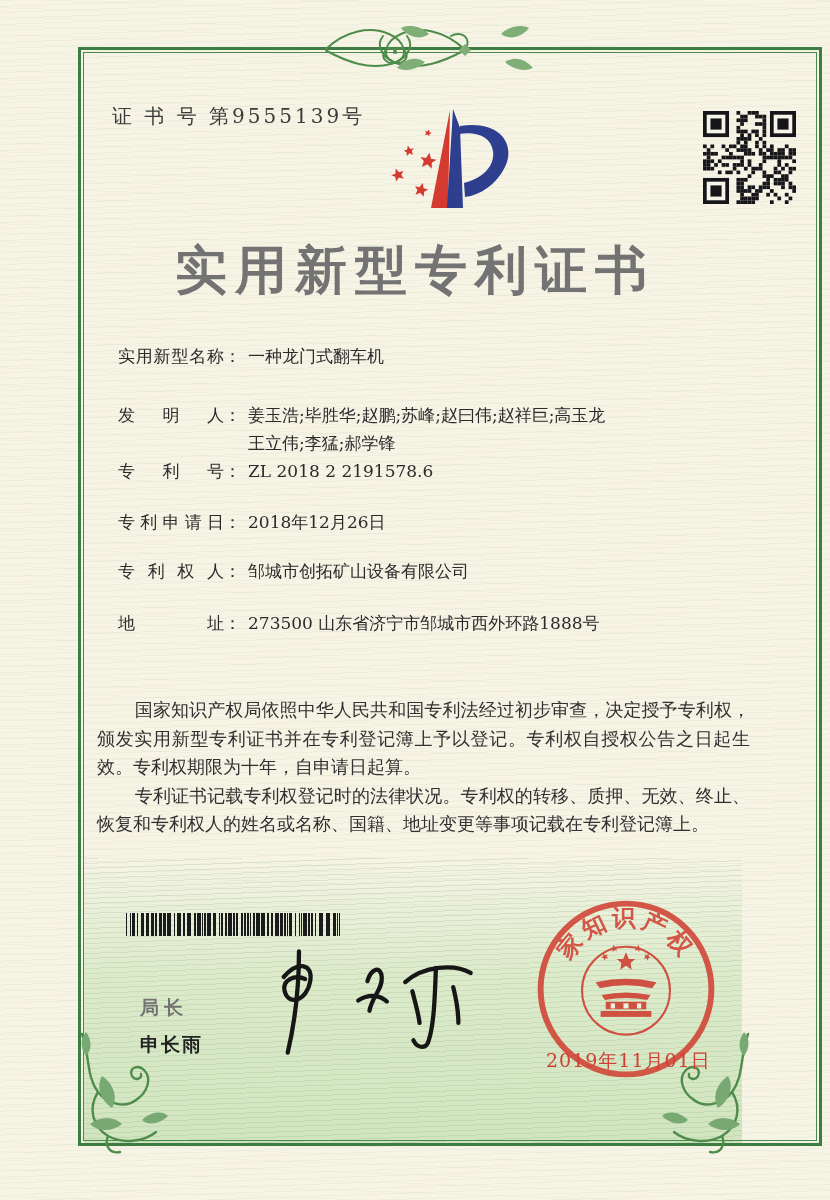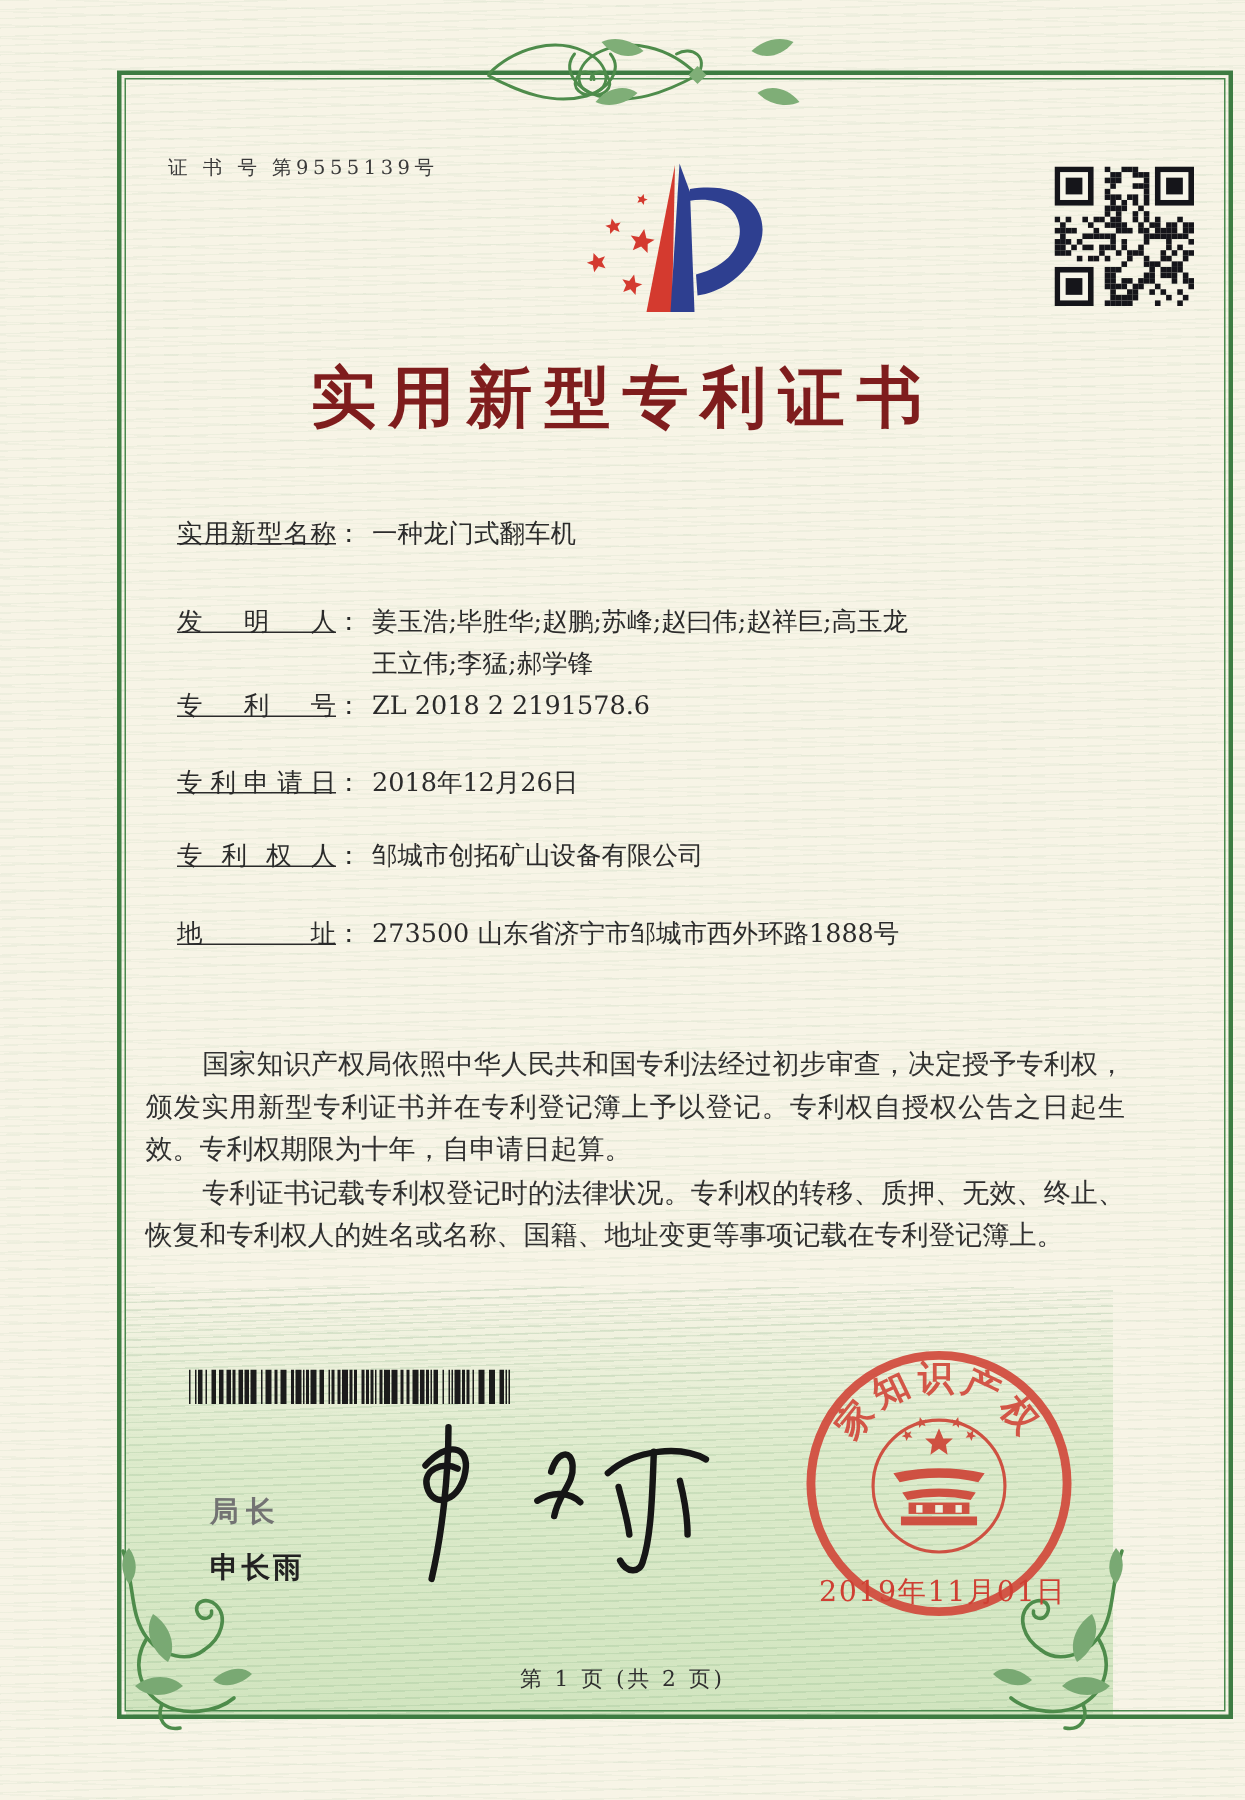--- a/index.html
+++ b/index.html
@@ -20,30 +20,30 @@
   }
 
   
   .frame { position:absolute; left:78px; top:47px; width:744px; height:1099px; z-index:2;
     border:3px solid #3d7c42; }
   .frame::after { content:''; position:absolute; inset:2px; border:1px solid #4a8a4f; }
 
   .ornament { position:absolute; z-index:3; }
   .content { position:absolute; inset:0; z-index:4; color:#2b2b2b; }
 
-  .cert-no { position:absolute; left:112px; top:103px; font-size:13px; letter-spacing:3px; color:#3a3a3a; }
+  .cert-no { position:absolute; left:112px; top:103px; font-size:20px; letter-spacing:3px; color:#3a3a3a; }
 
   .logo { position:absolute; left:342px; top:104px; width:180px; height:134px; }
   .qr { position:absolute; left:703px; top:111px; width:93px; height:93px; }
 
   .title { position:absolute; left:0; right:0; top:236px; text-align:center;
-    font-size:44px; font-weight:700; letter-spacing:8px; color:#7f1d1d; }
+    font-size:52px; font-weight:700; letter-spacing:8px; color:#737373; }
 
   .row { position:absolute; left:118px; width:640px; font-size:17px; line-height:28px; color:#2b2b2b; }
-  .flabel { display:inline-block; width:106px; text-align:justify; text-align-last:justify; vertical-align:top;text-decoration:underline; }
+  .flabel { display:inline-block; width:106px; text-align:justify; text-align-last:justify; vertical-align:top; }
   .colon { margin-right:7px; vertical-align:top; }
   .fvalue { vertical-align:top; }
   .vblock { display:inline-block; width:480px; vertical-align:top; }
   .pair2 { position:absolute; left:337px; top:0; white-space:nowrap; }
   .pair2 .colon { margin-right:6px; }
 
   .paras { position:absolute; left:97px; top:696px; width:653px; font-size:18px;
     line-height:28.6px; text-align:justify; color:#303030; }
   .paras p { text-indent:2.1em; }
 
@@ -468,15 +468,14 @@
         <path d="M81,117 Q110,111 139,117 L135,123 Q110,118 85,123 Z"></path>
         <rect x="86" y="125" width="48" height="9"></rect>
         <rect x="80" y="136" width="60" height="7"></rect>
         <rect x="92" y="127" width="5" height="6" fill="#eef2e0"></rect>
         <rect x="107" y="127" width="6" height="6" fill="#eef2e0"></rect>
         <rect x="123" y="127" width="5" height="6" fill="#eef2e0"></rect>
       </g>
     </svg>
     <div class="seal-date">2019年11月01日</div>
 
-    <div class="page-number">第 1 页 (共 2 页)</div>
   </div>
 </div>
 
 </body></html>

